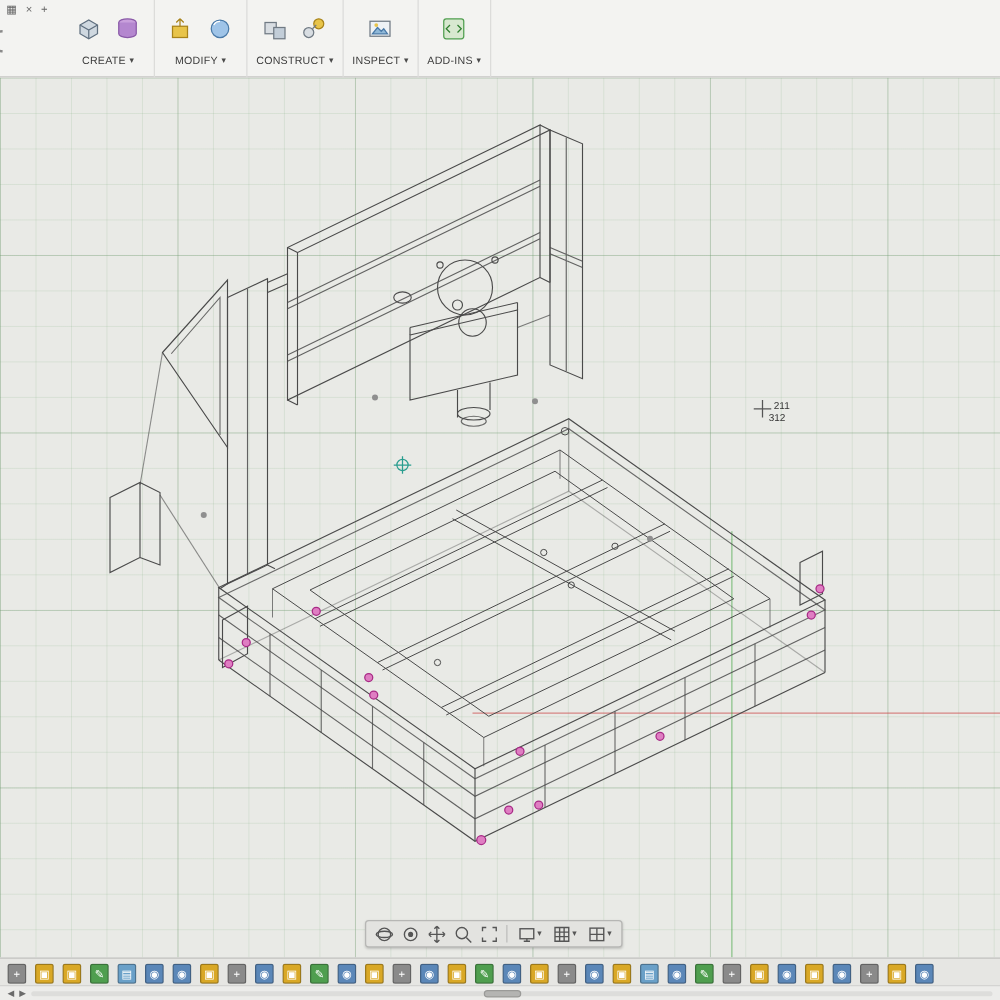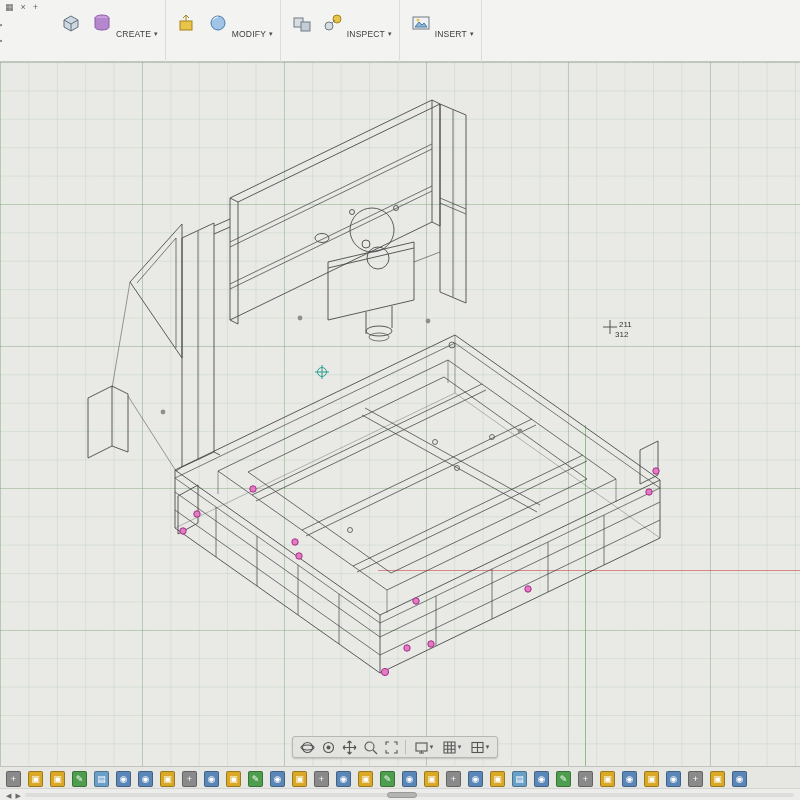--- a/index.html
+++ b/index.html
@@ -10,21 +10,21 @@
   .topbar { position:absolute; top:0; left:0; width:800px; height:62px;
             background:#f3f3f1; border-bottom:1px solid #c6c6c4; z-index:30; }
   .mini-icons { position:absolute; top:2px; left:5px; display:flex; gap:7px;
                 font-size:9px; color:#666; }
   .mini-icons span { cursor:default; }
   .undo-arc { position:absolute; left:-7px; top:24px; width:18px; height:18px;
               border:2px solid #8a8a8a; border-radius:50%;
               border-top-color:transparent; border-right-color:transparent;
               transform:rotate(45deg); }
   .tb-groups { position:absolute; left:50px; top:0; height:62px; display:flex; }
-  .tb-group { display:flex; flex-direction:row; 
+  .tb-group { display:flex; flex-direction:column; align-items:center;
               padding:5px 7px 2px 7px; border-right:1px solid #dcdcda; }
   .tb-icons { display:flex; gap:3px; height:36px; align-items:center; }
   .tb-btn { width:28px; height:32px; border:1px solid transparent; background:transparent;
             display:flex; align-items:center; justify-content:center; cursor:pointer; }
   .tb-btn.active { background:#8fc1ec; border:1px solid #3a7bbf; }
   .tb-label { display:flex; align-items:center; gap:3px; font-size:8.5px;
               color:#3c3c3c; letter-spacing:.2px; margin-top:2px; cursor:pointer; }
   .tb-label .caret { font-size:7px; color:#4a4a4a; }
 
   
@@ -136,44 +136,58 @@
         </button>
         <button class="tb-btn">
           <svg width="22" height="22" viewBox="0 0 22 22">
               <circle cx="7" cy="14" r="4" fill="#d8dde2" stroke="#707a84"></circle>
               <circle cx="15" cy="7" r="4" fill="#e8c44a" stroke="#a8831a"></circle>
               <path d="M10 11l3-3" stroke="#707a84"></path>
             </svg>
         </button>
       </div>
       <div class="tb-label">
-        <span>INSPECT</span>
+        <span>CONSTRUCT</span>
         <span class="caret">▾</span>
       </div>
     </div>
 
 
 
     <div class="tb-group">
       <div class="tb-icons">
         <button class="tb-btn">
           <svg width="22" height="22" viewBox="0 0 22 22">
               <rect x="3" y="5" width="16" height="12" fill="#eef2f5" stroke="#707a84"></rect>
               <path d="M5 15l4-5 3 3 2-2 3 4z" fill="#8fb8d8" stroke="#4a7aa8"></path>
               <circle cx="8" cy="8" r="1.5" fill="#e8c44a"></circle>
             </svg>
         </button>
       </div>
       <div class="tb-label">
-        <span>INSERT</span>
-        <span class="caret">▾</span>
-      </div>
-    </div>
-
-
+        <span>INSPECT</span>
+        <span class="caret">▾</span>
+      </div>
+    </div>
+
+
+    <div class="tb-group">
+      <div class="tb-icons">
+        <button class="tb-btn">
+          <svg width="22" height="22" viewBox="0 0 22 22">
+              <rect x="3" y="3" width="16" height="16" rx="2" fill="#d8e8d0" stroke="#4f9e4f"></rect>
+              <path d="M8 8l-3 3 3 3M14 8l3 3-3 3" stroke="#2f7e2f" fill="none"></path>
+            </svg>
+        </button>
+      </div>
+      <div class="tb-label">
+        <span>ADD-INS</span>
+        <span class="caret">▾</span>
+      </div>
+    </div>
 
 
   </div>
 </div>
 
 <div class="canvas"></div>
 <div class="axis-x"></div>
 <div class="axis-y"></div>
 
 <svg class="model" viewBox="0 0 800 800">

